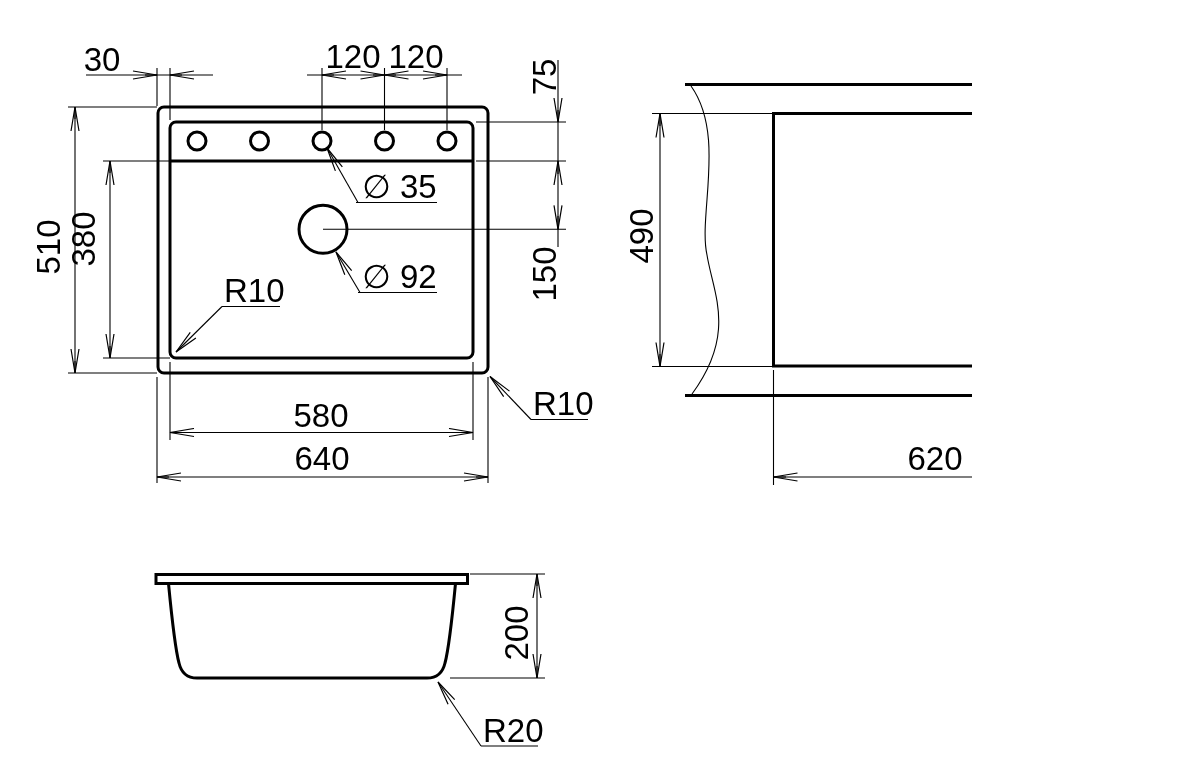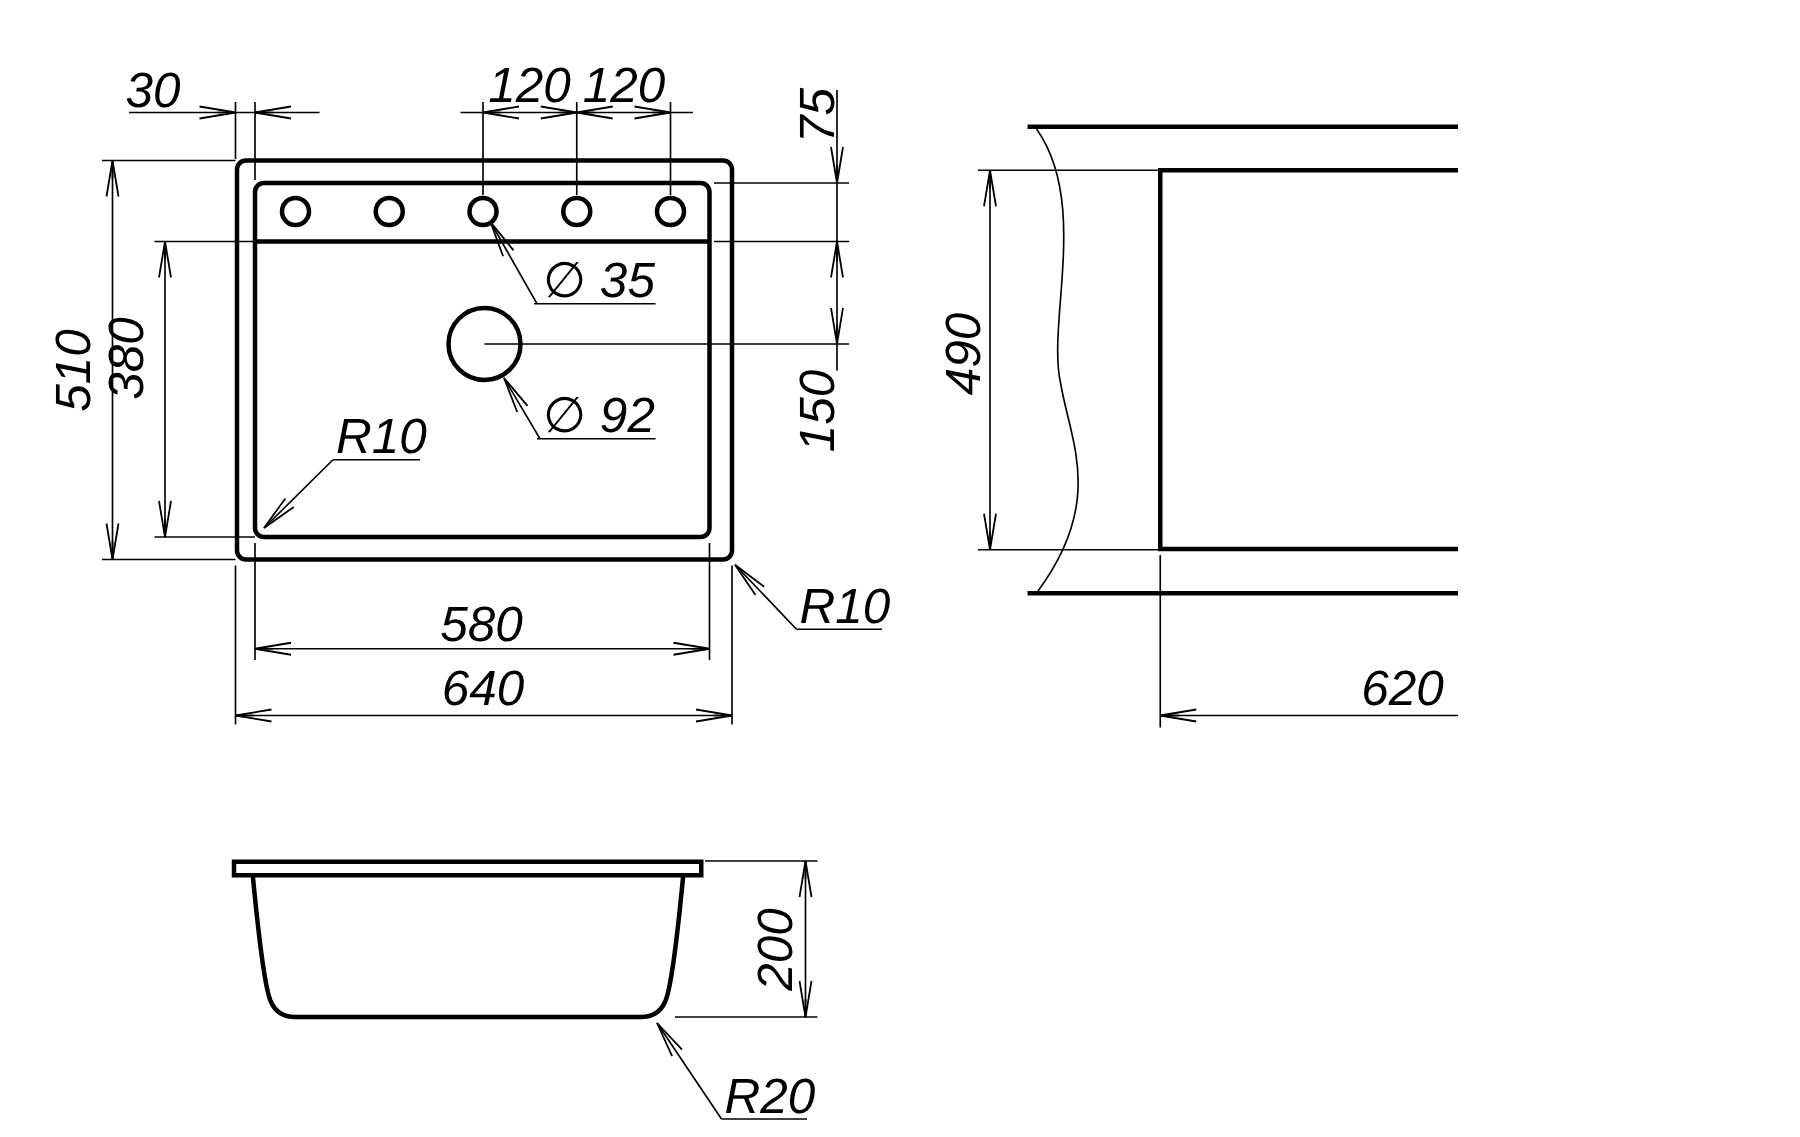--- a/index.html
+++ b/index.html
@@ -1,16 +1,16 @@
 <!DOCTYPE html>
 <html><head>
 <meta charset="utf-8">
 <style>
   html,body{margin:0;padding:0;background:#ffffff;}
-  #stage{position:relative;width:972px;height:758px;background:#ffffff;overflow:hidden;font-style:italic;}
+  #stage{position:relative;width:972px;height:758px;background:#ffffff;overflow:hidden;}
   svg{position:absolute;left:0;top:0;}
   .t3{stroke:#000000;stroke-width:3;fill:none;}
   .t1{stroke:#000000;stroke-width:1.1;fill:none;}
   text{font-family:"Liberation Sans","DejaVu Sans",sans-serif;font-size:33px;fill:#000000;}
   .mid{text-anchor:middle;}
 </style>
 </head>
 <body>
 
 <div id="stage">

